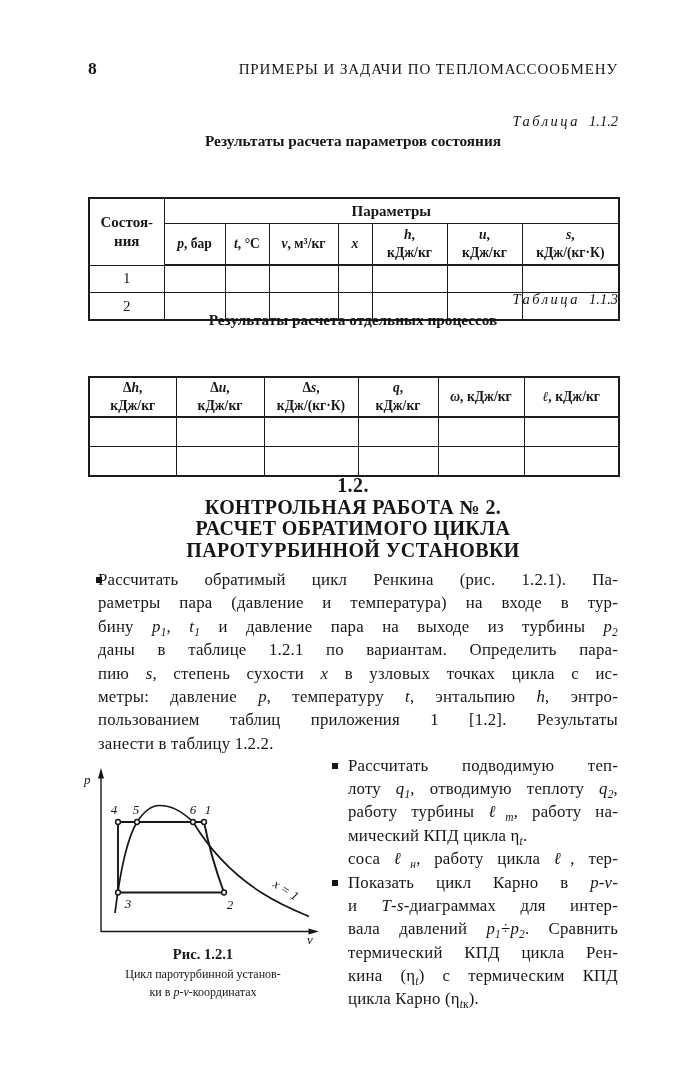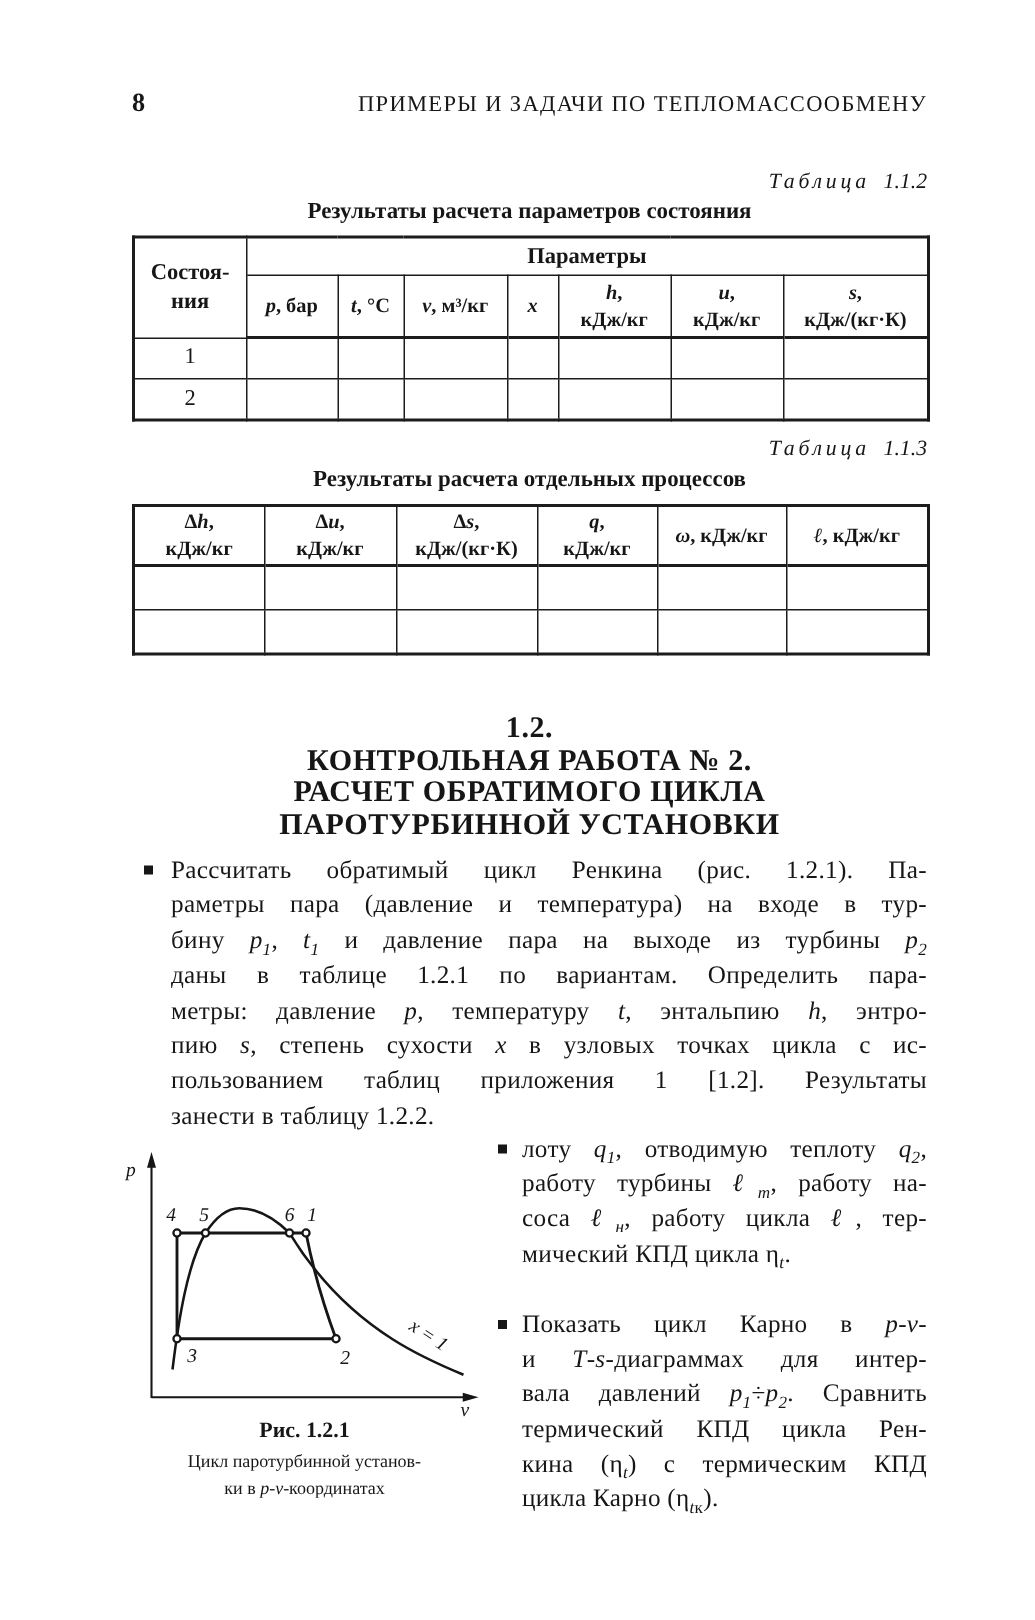--- a/index.html
+++ b/index.html
@@ -14,21 +14,21 @@
   .rtitle{font-size:15px;letter-spacing:0.9px;}
 
   
   .tcap{position:absolute;left:88px;width:530px;text-align:right;font-style:italic;font-size:14.5px;}
   .tcap .w{letter-spacing:2.5px;margin-right:9px;text-align:right;}
   .ttitle{position:absolute;left:88px;width:530px;text-align:center;font-weight:bold;font-size:15.3px;}
   .cap1{top:113px;} .title1{top:132px;}
   .cap2{top:291px;} .title2{top:311px;}
 
   
-  table{position:absolute;left:88px;border-collapse:collapse;table-layout:fixed;width:530px;}
+  table{position:absolute;left:88px;border-collapse:collapse;table-layout:fixed;width:530px;margin-top:40px;}
   .t1{top:157px;} .t2{top:336px;}
   th,td{border:1px solid #1c1c1c;padding:0;text-align:center;vertical-align:middle;overflow:hidden;}
   table{border:2px solid #1c1c1c;}
   .t1 .rg th{height:24px;font-size:15px;font-weight:bold;}
   .t1 .corner{font-size:14.3px;font-weight:bold;line-height:1.28;}
   .t1 .rs th{height:40px;font-size:13.6px;font-weight:bold;line-height:1.3;border-bottom:2px solid #1c1c1c;}
   .t1 .rb td{height:26px;font-size:15px;font-weight:normal;}
   .t2 .hd th{height:38px;font-size:13.6px;font-weight:bold;line-height:1.3;border-bottom:2px solid #1c1c1c;}
   .t2 .rb td{height:28px;}
 
@@ -36,21 +36,21 @@
   .heading{position:absolute;left:88px;top:475px;width:530px;font-weight:bold;font-size:20px;
            line-height:21.5px;letter-spacing:0.4px;}
   .hline{text-align:center;}
 
   
   .bullet{position:absolute;}
   .sq{position:absolute;width:6px;height:6px;background:#161616;top:9px;}
   .ptext{font-size:16.8px;letter-spacing:0.2px;}
   .b1{left:88px;top:568px;width:530px;}
   .b1 .sq{left:8px;}
-  .b1 .ptext{margin-left:26px;line-height:23.4px;}
+  .b1 .ptext{margin-left:10px;line-height:23.4px;}
   .b2{left:320px;top:754px;width:298px;}
   .b3{left:320px;top:871px;width:298px;}
   .b2 .sq,.b3 .sq{left:12px;}
   .b2 .ptext,.b3 .ptext{margin-left:28px;line-height:23.2px;}
   .pline{text-align:justify;text-align-last:justify;}
   .pline-last{text-align-last:left;}
 
   
   .fig{position:absolute;left:75px;top:765px;width:250px;height:180px;}
   .fig line,.fig path{stroke:#161616;fill:none;}
@@ -175,34 +175,35 @@
       </div>
   </div>
 
   <div class="bullet b1">
     <span class="sq"></span>
     <div class="ptext">
         <div class="pline"><span>Рассчитать обратимый цикл Ренкина (рис. 1.2.1). Па-</span></div>
         <div class="pline"><span>раметры пара (давление и температура) на входе в тур-</span></div>
         <div class="pline"><span>бину </span><span class="it">p<sub>1</sub></span><span>, </span><span class="it">t<sub>1</sub></span><span> и давление пара на выходе из турбины </span><span class="it">p<sub>2</sub></span></div>
         <div class="pline"><span>даны в таблице 1.2.1 по вариантам. Определить пара-</span></div>
+        <div class="pline"><span>пию </span><span class="it">s</span><span>, степень сухости </span><span class="it">x</span><span> в узловых точках цикла с ис-</span></div>
         <div class="pline"><span>метры: давление </span><span class="it">p</span><span>, температуру </span><span class="it">t</span><span>, энтальпию </span><span class="it">h</span><span>, энтро-</span></div>
-        <div class="pline"><span>пию </span><span class="it">s</span><span>, степень сухости </span><span class="it">x</span><span> в узловых точках цикла с ис-</span></div>
         <div class="pline"><span>пользованием таблиц приложения 1 [1.2]. Результаты</span></div>
         <div class="pline pline-last"><span>занести в таблицу 1.2.2.</span></div>
       </div>
   </div>
 
   <div class="bullet b2">
     <span class="sq"></span>
     <div class="ptext">
+        <div class="pline"><span>Рассчитать подводимую теп-</span></div>
         <div class="pline"><span>лоту </span><span class="it">q<sub>1</sub></span><span>, отводимую теплоту </span><span class="it">q<sub>2</sub></span><span>,</span></div>
         <div class="pline"><span>работу турбины </span><span class="it">ℓ<sub>т</sub></span><span>, работу на-</span></div>
+        <div class="pline pline-last"><span>мический КПД цикла </span><span>η<sub class="it">t</sub></span><span>.</span></div>
         <div class="pline"><span>соса </span><span class="it">ℓ<sub>н</sub></span><span>, работу цикла </span><span class="it">ℓ</span><span>, тер-</span></div>
-        <div class="pline pline-last"><span>мический КПД цикла </span><span>η<sub class="it">t</sub></span><span>.</span></div>
       </div>
   </div>
 
   <div class="bullet b3">
     <span class="sq"></span>
     <div class="ptext">
         <div class="pline"><span>Показать цикл Карно в </span><span class="it">p</span><span>-</span><span class="it">v</span><span>-</span></div>
         <div class="pline"><span>и </span><span class="it">T</span><span>-</span><span class="it">s</span><span>-диаграммах для интер-</span></div>
         <div class="pline"><span>вала давлений </span><span class="it">p<sub>1</sub></span><span>÷</span><span class="it">p<sub>2</sub></span><span>. Сравнить</span></div>
         <div class="pline"><span>термический КПД цикла Рен-</span></div>

